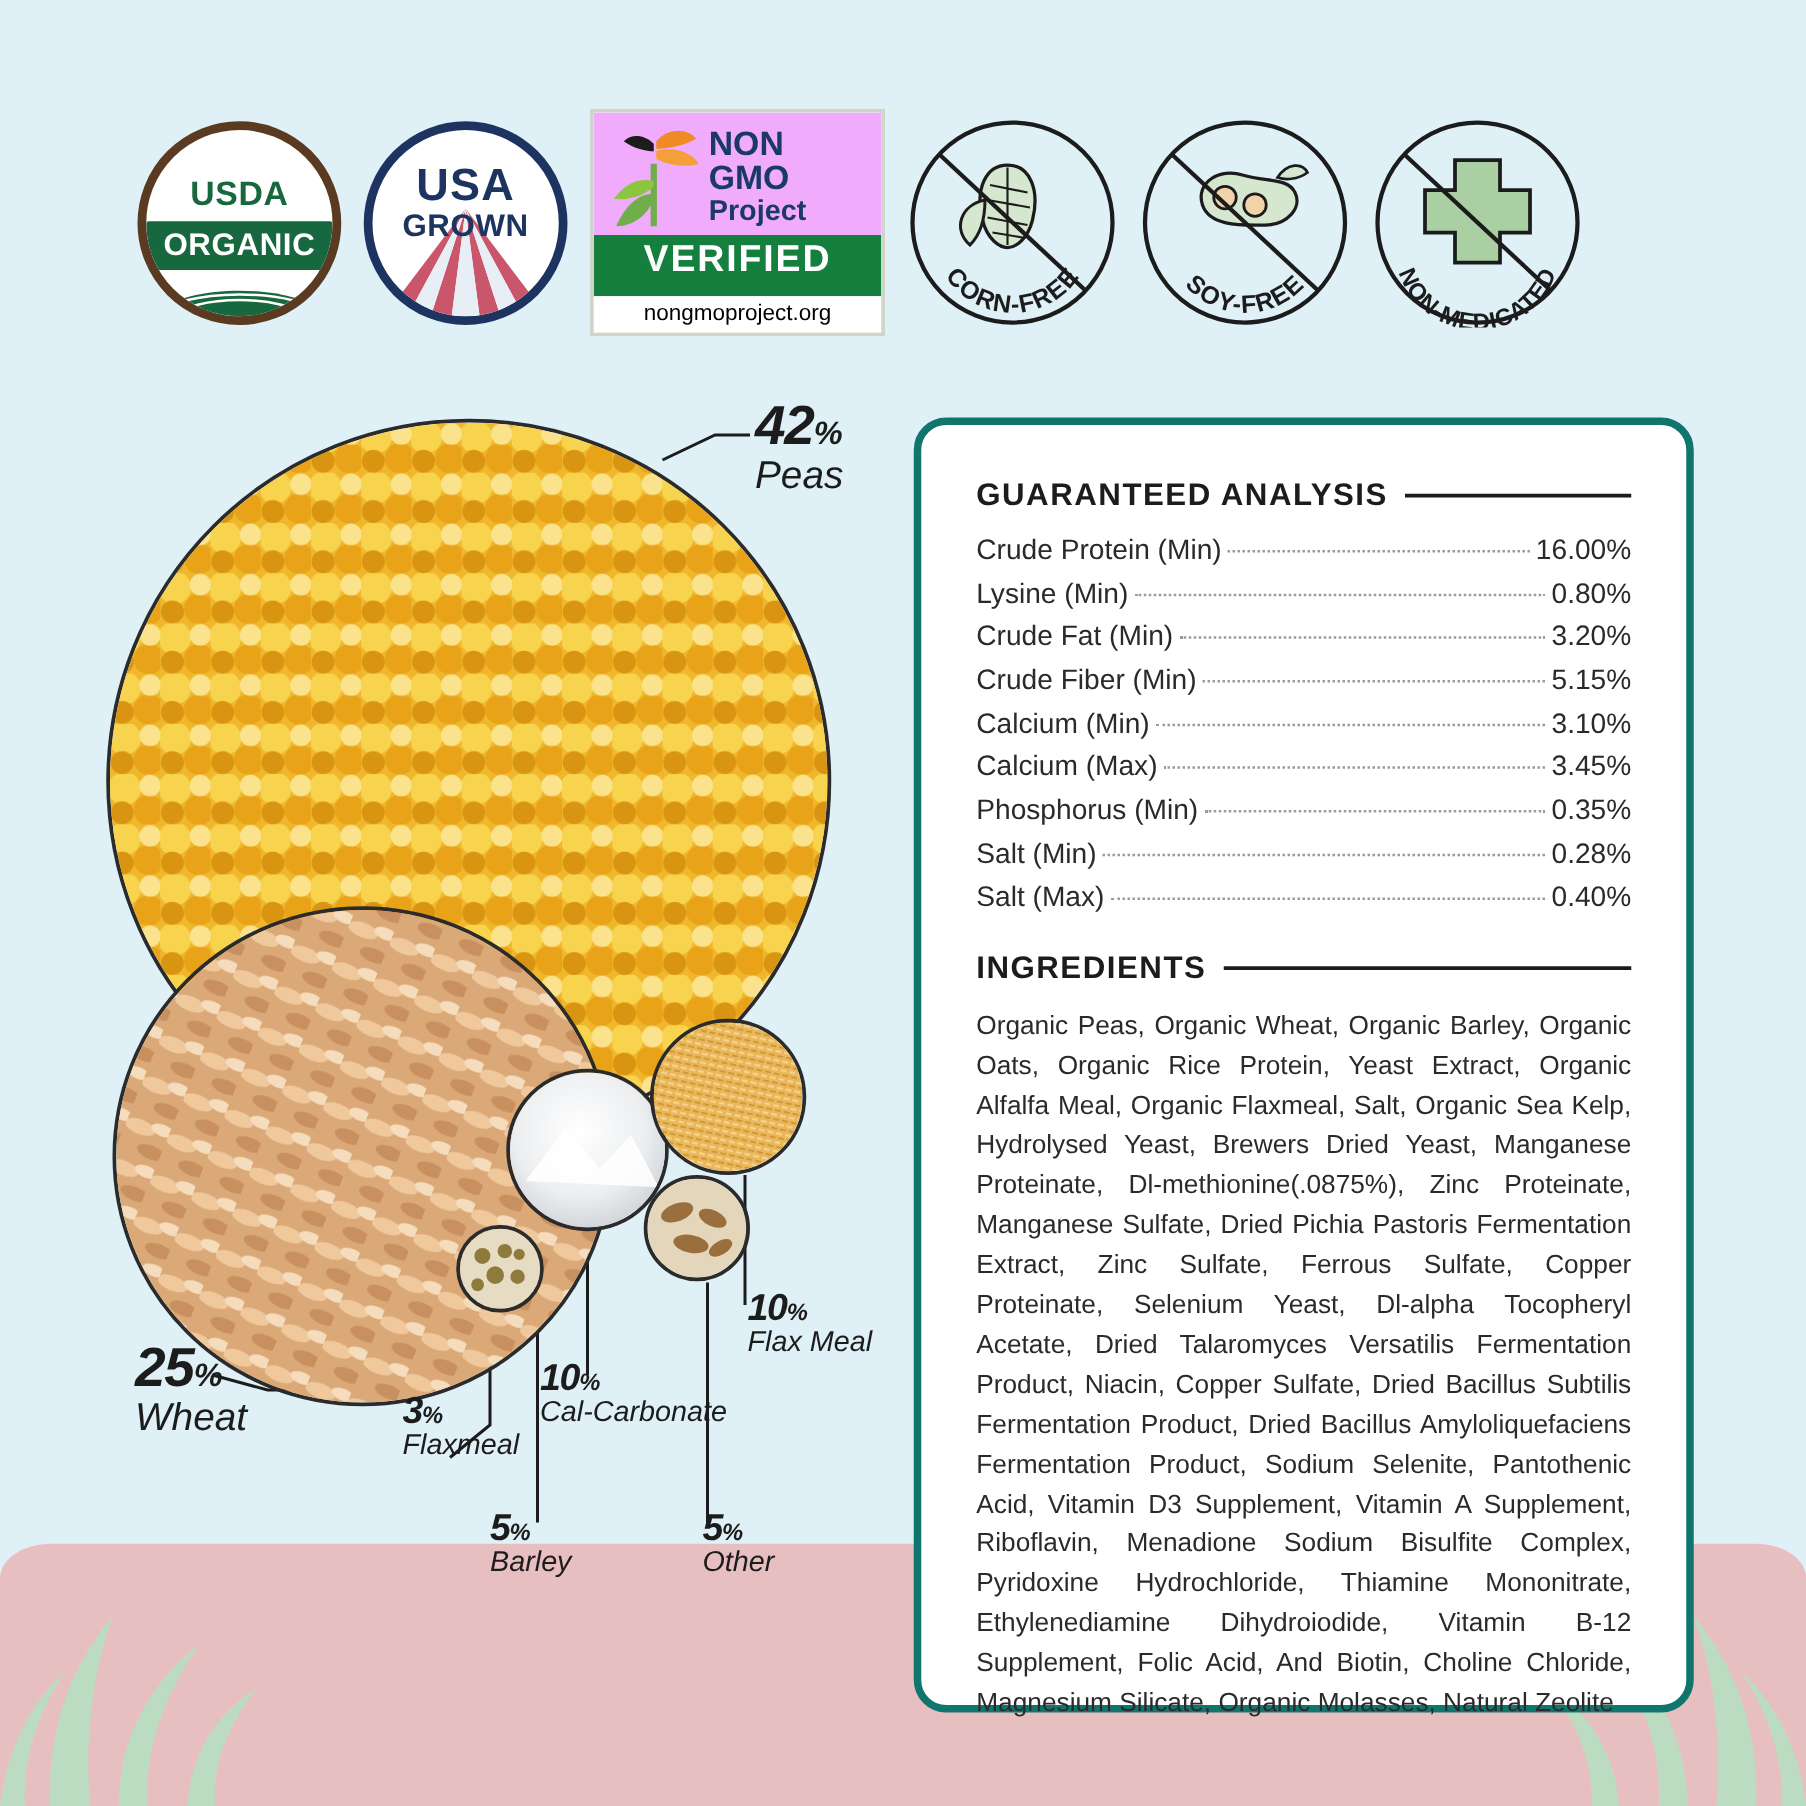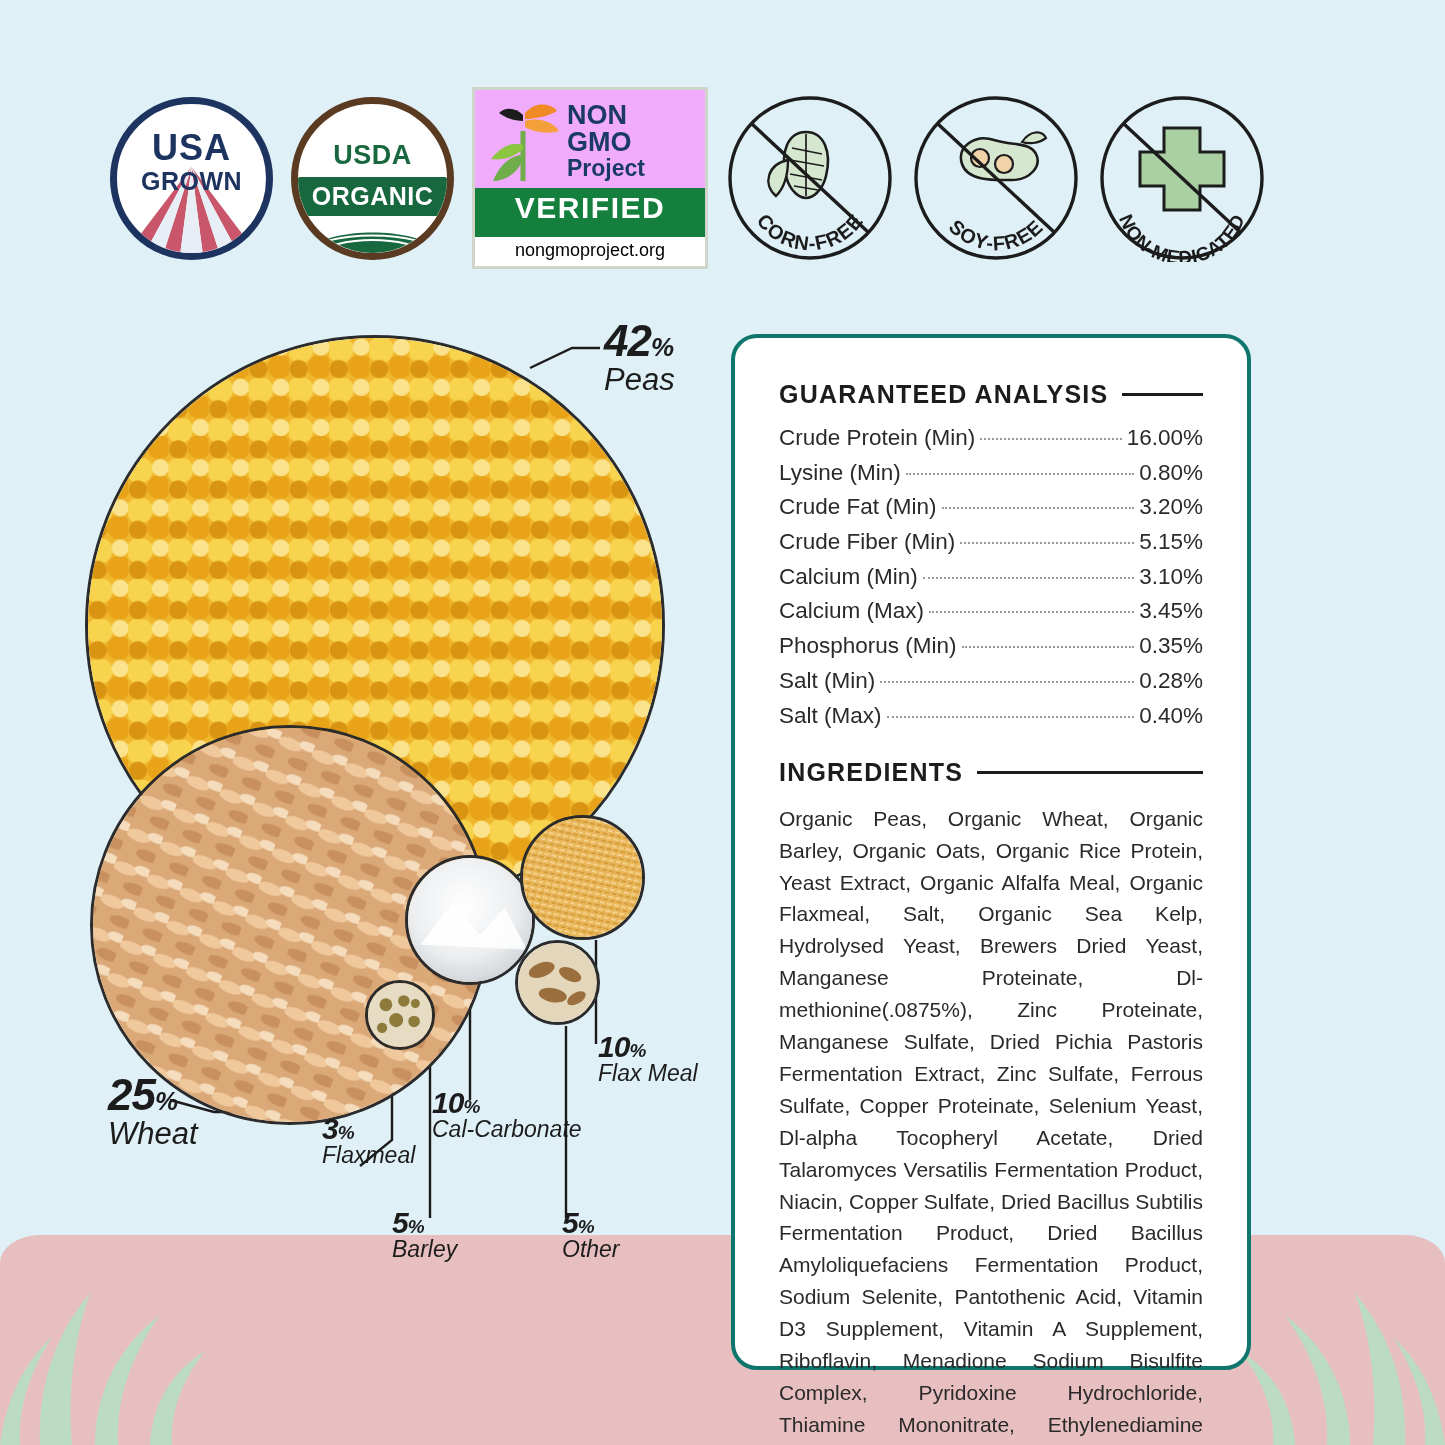--- a/index.html
+++ b/index.html
@@ -114,22 +114,22 @@
   .lbl { position: absolute; color: #1c1c1c; }
   .lbl .pct { font-style: italic; font-weight: bold; font-size: 44px; letter-spacing: -1px; }
   .lbl .pct .sm { font-size: 26px; font-weight: bold; }
   .lbl .nm { font-style: italic; font-size: 31px; display: block; margin-top: -4px; }
   .lbl.small .pct { font-size: 30px; }
   .lbl.small .pct .sm { font-size: 19px; }
   .lbl.small .nm { font-size: 23px; }
 
   
   .panel {
-    position: absolute; left: 731px; top: 334px; width: 520px; height: 1036px;
-    background: #fff; border: 4px solid #0f766e; border-radius: 26px;
+    position: absolute; left: 731px; top: 334px; width: 624px; height: 1036px;
+    background: #fff; border: 6px solid #0f766e; border-radius: 26px;
     padding: 42px 44px 26px 44px;
   }
   .sec-head {
     display: flex; align-items: center; gap: 14px; margin-bottom: 16px;
   }
   .sec-head h2 {
     margin: 0; font-size: 25px; letter-spacing: 1.2px; font-weight: bold; color: #1c1c1c;
     white-space: nowrap;
   }
   .sec-head .rule { flex: 1 1 auto; height: 3px; background: #1c1c1c; }
@@ -163,48 +163,48 @@
     <path d="M150 230 C 152 190 172 156 205 136 C 180 168 170 200 172 230 Z"></path>
     <path d="M1405 230 C 1407 170 1390 120 1355 78 C 1373 130 1377 182 1373 230 Z"></path>
     <path d="M1350 230 C 1350 178 1327 132 1285 100 C 1317 146 1329 188 1327 230 Z"></path>
     <path d="M1445 230 C 1439 186 1423 150 1393 122 C 1417 160 1427 195 1425 230 Z"></path>
     <path d="M1295 230 C 1293 190 1273 156 1240 136 C 1265 168 1275 200 1273 230 Z"></path>
   </g>
 </svg>
 
 <div class="badges">
 
+  <div class="badge usda">
+    <svg class="arc" viewBox="0 0 160 46" preserveAspectRatio="none">
+      <path d="M0 46 C 30 16 130 16 160 46 Z" fill="#17683e"></path>
+      <path d="M0 46 C 30 20 130 20 160 46" fill="none" stroke="#ffffff" stroke-width="2"></path>
+      <path d="M18 46 C 42 26 118 26 142 46" fill="none" stroke="#ffffff" stroke-width="2"></path>
+    </svg>
+    <div class="top">USDA</div>
+    <div class="bar">ORGANIC</div>
+  </div>
+
   <div class="badge usagrown">
     <div class="txt">
       <span class="l1">USA</span>
       <span class="l2">GROWN</span>
     </div>
     <svg class="rays" viewBox="0 0 160 86" preserveAspectRatio="none">
       <g fill="#c9566a">
         <path d="M80 0 L 10 86 L 30 86 Z"></path>
         <path d="M80 0 L 50 86 L 68 86 Z"></path>
         <path d="M80 0 L 92 86 L 110 86 Z"></path>
         <path d="M80 0 L 130 86 L 150 86 Z"></path>
       </g>
       <g fill="#e8eef5">
         <path d="M80 0 L 30 86 L 50 86 Z"></path>
         <path d="M80 0 L 68 86 L 92 86 Z"></path>
         <path d="M80 0 L 110 86 L 130 86 Z"></path>
       </g>
     </svg>
-  </div>
-
-  <div class="badge usda">
-    <svg class="arc" viewBox="0 0 160 46" preserveAspectRatio="none">
-      <path d="M0 46 C 30 16 130 16 160 46 Z" fill="#17683e"></path>
-      <path d="M0 46 C 30 20 130 20 160 46" fill="none" stroke="#ffffff" stroke-width="2"></path>
-      <path d="M18 46 C 42 26 118 26 142 46" fill="none" stroke="#ffffff" stroke-width="2"></path>
-    </svg>
-    <div class="top">USDA</div>
-    <div class="bar">ORGANIC</div>
   </div>
 
   <div class="badge nongmo">
     <div class="top">
       <svg class="bfly" viewBox="0 0 82 88">
         <path d="M40 84 L 40 34" stroke="#6fae4a" stroke-width="5" fill="none"></path>
         <path d="M40 58 C 26 58 16 70 10 84 C 24 84 36 74 40 62 Z" fill="#6fae4a"></path>
         <path d="M40 48 C 26 44 16 52 8 62 C 22 64 34 58 40 52 Z" fill="#8cc63f"></path>
         <path d="M42 16 C 52 4 68 6 74 14 C 64 20 50 22 42 22 Z" fill="#f08a24"></path>
         <path d="M42 24 C 54 20 70 24 76 34 C 64 38 48 34 42 30 Z" fill="#f4a03a"></path>

